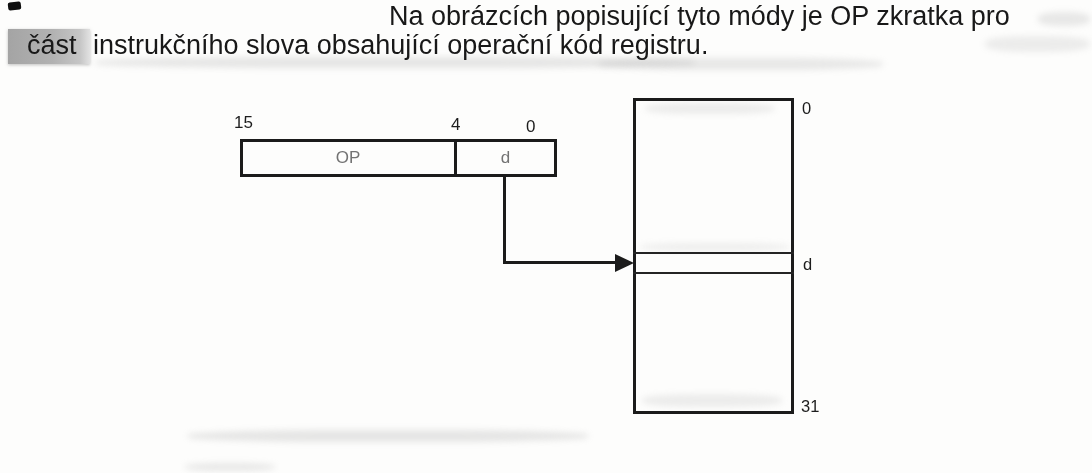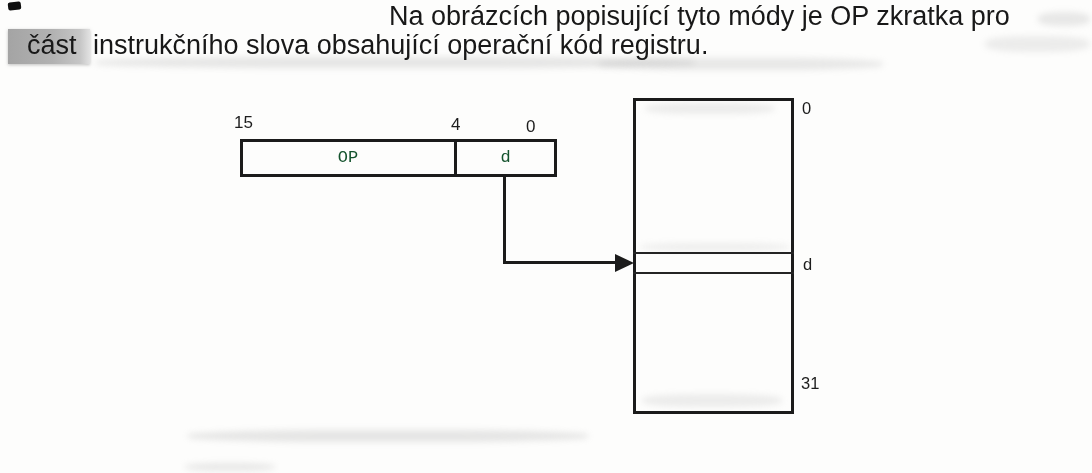--- a/index.html
+++ b/index.html
@@ -21,21 +21,21 @@
   .box{box-sizing:border-box;border:3px solid #1b1b1b;background:transparent;}
   .hline,.vline{background:#1b1b1b;}
   .thinline{background:#242424;}
   .arrowhead{
     width:0;height:0;
     border-top:9px solid transparent;border-bottom:9px solid transparent;
     border-left:19px solid #1b1b1b;
   }
   
   .bitlbl{font-size:17px;color:#1d1d1d;}
-  .fieldlbl{font-size:17px;color:#14532d;text-align:center;line-height:34px;font-family:Liberation Mono, monospace;}
+  .fieldlbl{font-size:17px;color:#737373;text-align:center;line-height:34px;}
   .rflbl{font-size:16.5px;color:#1d1d1d;}
   .rftitle{font-size:14.5px;letter-spacing:.6px;color:#1d1d1d;text-align:center;}
   
   .caption{font-size:28px;font-style:italic;color:#1f1f1f;letter-spacing:.3px;white-space:nowrap;}
   
   .smudge{background:#a9a9a9;filter:blur(3px);border-radius:40%;}
   .blot{background:#101010;border-radius:2px;transform:rotate(-7deg);}
 </style>
 </head>
 <body>
@@ -68,16 +68,16 @@
   <div class="abs vline" style="left:503px;top:176px;width:3px;height:88px;"></div>
   <div class="abs hline" style="left:503px;top:261px;width:115px;height:3px;"></div>
   <div class="abs arrowhead" style="left:615px;top:254px;"></div>
 
   <div class="abs box" style="left:633px;top:98px;width:161px;height:316px;"></div>
   <div class="abs thinline" style="left:633px;top:252px;width:161px;height:2px;"></div>
   <div class="abs thinline" style="left:633px;top:272px;width:161px;height:2px;"></div>
 
   <div class="abs rflbl" style="left:802px;top:99px;">0</div>
   <div class="abs rflbl" style="left:803px;top:255px;">d</div>
-  <div class="abs rflbl" style="left:801px;top:374px;">31</div>
+  <div class="abs rflbl" style="left:801px;top:397px;">31</div>
 
 
 </div>
 
 </body></html>

